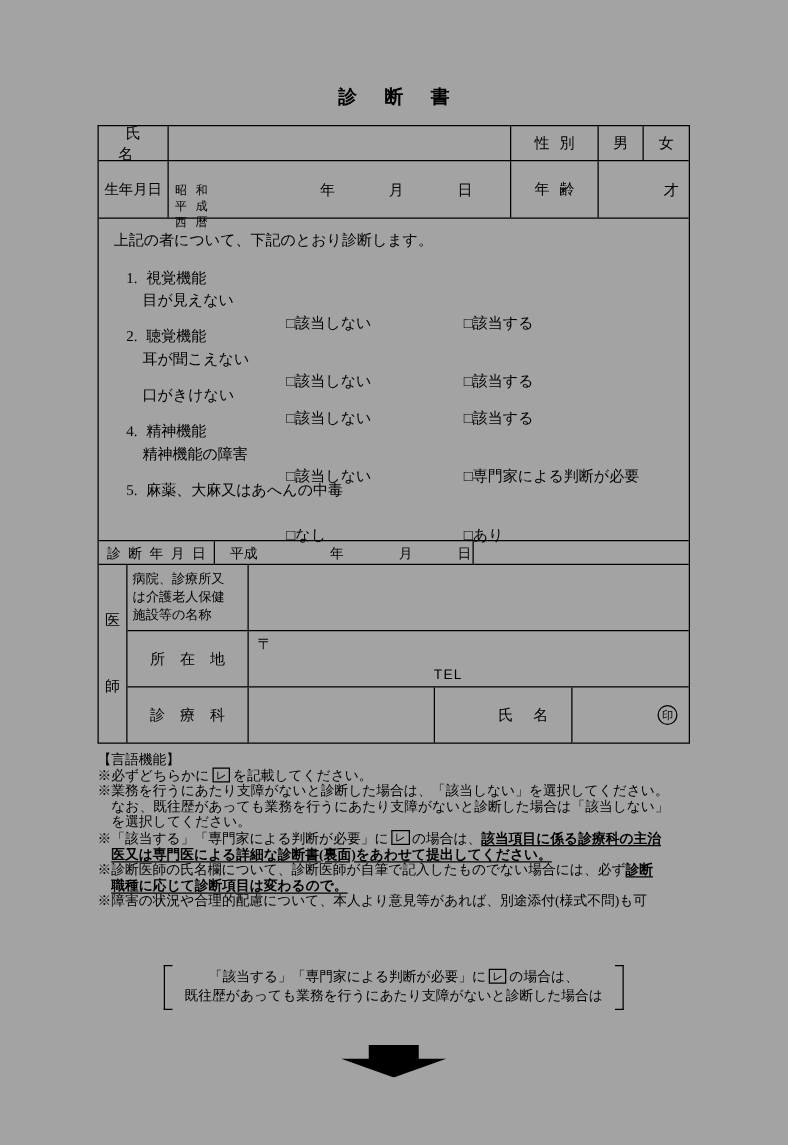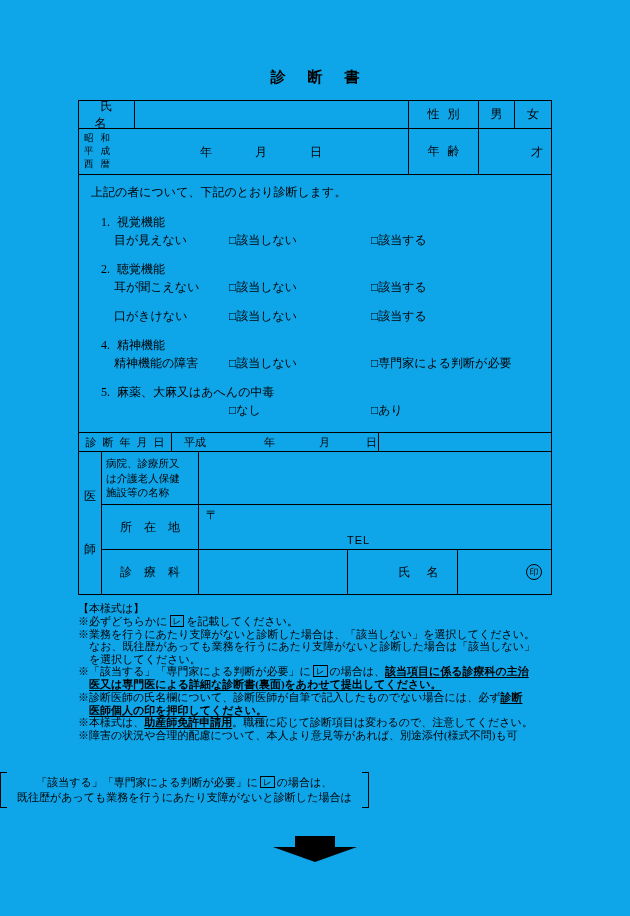--- a/index.html
+++ b/index.html
@@ -1,45 +1,45 @@
 <!DOCTYPE html>
 <html><head>
 <meta charset="utf-8">
 <style>
   * { margin:0; padding:0; box-sizing:border-box; }
   html,body { background:#fff; }
   .page {
-    position:relative; width:630px; height:916px; background:#0ea5e9;
+    position:relative; width:630px; height:916px; background:#a3a3a3;
     font-family:"Liberation Serif","DejaVu Serif",serif; color:#000; font-size:12px;
     overflow:hidden;
   }
   .title {
     position:absolute; top:68px; left:0; width:100%; text-align:center;
     font-size:15px; font-weight:bold; letter-spacing:22px; text-indent:22px;
   }
   
   .form-table { position:absolute; left:78px; top:100px; width:474px; border:1.5px solid #000; }
   .tr { display:flex; border-bottom:1px solid #000; }
   .tr.last { border-bottom:none; }
   .td { border-right:1px solid #000; position:relative; }
   .td.end { border-right:none; }
   .lbl { display:flex; align-items:center; justify-content:center; text-align:center; }
   .ls8  { letter-spacing:8px;  text-indent:8px; }
   .ls12 { letter-spacing:12px; text-indent:12px; }
   .ls16 { letter-spacing:16px; text-indent:16px; }
-  .eras { position:absolute; left:5px; top:3px; font-size:9.5px; line-height:13px; letter-spacing:7px; }
+  .eras { position:absolute; left:5px; top:18px; font-size:9.5px; line-height:13px; letter-spacing:7px; }
   .unit { position:absolute; top:15px; font-size:12px; }
   .age-unit { position:absolute; right:8px; top:15px; }
   
   .intro { margin:9px 0 0 12px; }
   .item { margin-top:13px; }
   .item-title { margin-left:22px; line-height:16px; }
   .item-title .t { margin-left:7px; }
   .item-detail { margin-left:35px; margin-top:2px; position:relative; min-height:16px; line-height:16px; }
-  .opt { position:absolute; top:0; white-space:nowrap; }
+  .opt { position:absolute; top:18px; white-space:nowrap; }
   .opt1 { left:115px; } .opt2 { left:257px; }
   .cb { display:inline-block; }
   
   .date-lbl { font-size:11px; letter-spacing:6px; text-indent:6px; }
   .date-cell span { position:absolute; top:2px; font-size:11px; }
   
   .doc-col { width:23px; display:flex; flex-direction:column; align-items:center; justify-content:space-around; padding:18px 0; }
   .inner { flex:1; display:flex; flex-direction:column; }
   .inner-tr { display:flex; border-bottom:1px solid #000; }
   .inner-tr.last { border-bottom:none;gap:32px; }
@@ -54,21 +54,21 @@
   }
   
   .notes { position:absolute; left:78px; top:602px; width:488px; font-size:11px; line-height:12.6px; }
   .notes .ind { padding-left:11px; }
   .u { text-decoration:underline; text-underline-offset:2px;font-weight:bold; }
   .chk {
     display:inline-block; border:1px solid #000; font-size:8.5px; line-height:9px;
     padding:1px 2px 0 2px; margin:0 2px; position:relative; top:-1px;
   }
   
-  .footer-note { position:absolute; top:772px; left:0; width:100%; display:flex; justify-content:flex-start; }
+  .footer-note { position:absolute; top:772px; left:0; width:100%; display:flex; justify-content:center; }
   .fn-inner { display:flex; align-items:stretch; }
   .bracket { width:7px; }
   .bracket-l { border:1px solid #000; border-right:none; }
   .bracket-r { border:1px solid #000; border-left:none; }
   .fn-text { padding:3px 10px; text-align:center; font-size:11px; line-height:15px; }
   
   .arrow { position:absolute; top:836px; left:50%; transform:translateX(-50%); }
 </style>
 </head>
 <body>
@@ -81,20 +81,21 @@
 
     <div class="tr" style="height:28px">
       <div class="td lbl ls12" style="width:56px">氏名</div>
       <div class="td" style="flex:1"></div>
       <div class="td lbl ls8" style="width:70px">性別</div>
       <div class="td lbl" style="width:36px">男</div>
       <div class="td lbl end" style="width:36px">女</div>
     </div>
 
     <div class="tr" style="height:46px">
+      <div class="td lbl" style="width:56px; font-size:11.5px">生年月日</div>
       <div class="td" style="flex:1">
         <div class="eras">
           <div>昭和</div>
           <div>平成</div>
           <div>西暦</div>
         </div>
         <span class="unit" style="left:121px">年</span>
         <span class="unit" style="left:176px">月</span>
         <span class="unit" style="left:231px">日</span>
       </div>
@@ -202,30 +203,29 @@
           <div style="flex:1; position:relative;">
             <span class="seal">印</span>
           </div>
         </div>
 
       </div>
     </div>
   </div>
 
   <div class="notes">
-    <div>【本様式は】</div>
+    <div>【言語機能】</div>
     <div><span>※必ずどちらかに</span><span class="chk">レ</span><span>を記載してください。</span></div>
     <div>※業務を行うにあたり支障がないと診断した場合は、「該当しない」を選択してください。</div>
     <div class="ind">なお、既往歴があっても業務を行うにあたり支障がないと診断した場合は「該当しない」</div>
     <div class="ind">を選択してください。</div>
     <div><span>※「該当する」「専門家による判断が必要」に</span><span class="chk">レ</span><span>の場合は、</span><span class="u">該当項目に係る診療科の主治</span></div>
     <div class="ind"><span class="u">医又は専門医による詳細な診断書(裏面)をあわせて提出してください。</span></div>
     <div><span>※診断医師の氏名欄について、診断医師が自筆で記入したものでない場合には、必ず</span><span class="u">診断</span></div>
-    <div class="ind"><span class="u">医師個人の印を押印してください。</span></div>
-    <div><span>※本様式は、</span><span class="u">助産師免許申請用</span><span>。職種に応じて診断項目は変わるので、注意してください。</span></div>
+    <div class="ind"><span class="u">職種に応じて診断項目は変わるので。</span></div>
     <div>※障害の状況や合理的配慮について、本人より意見等があれば、別途添付(様式不問)も可</div>
   </div>
 
   <div class="footer-note">
     <div class="fn-inner">
       <div class="bracket bracket-l"></div>
       <div class="fn-text">
         <div><span>「該当する」「専門家による判断が必要」に</span><span class="chk">レ</span><span>の場合は、</span></div>
         <div>既往歴があっても業務を行うにあたり支障がないと診断した場合は</div>
       </div>

